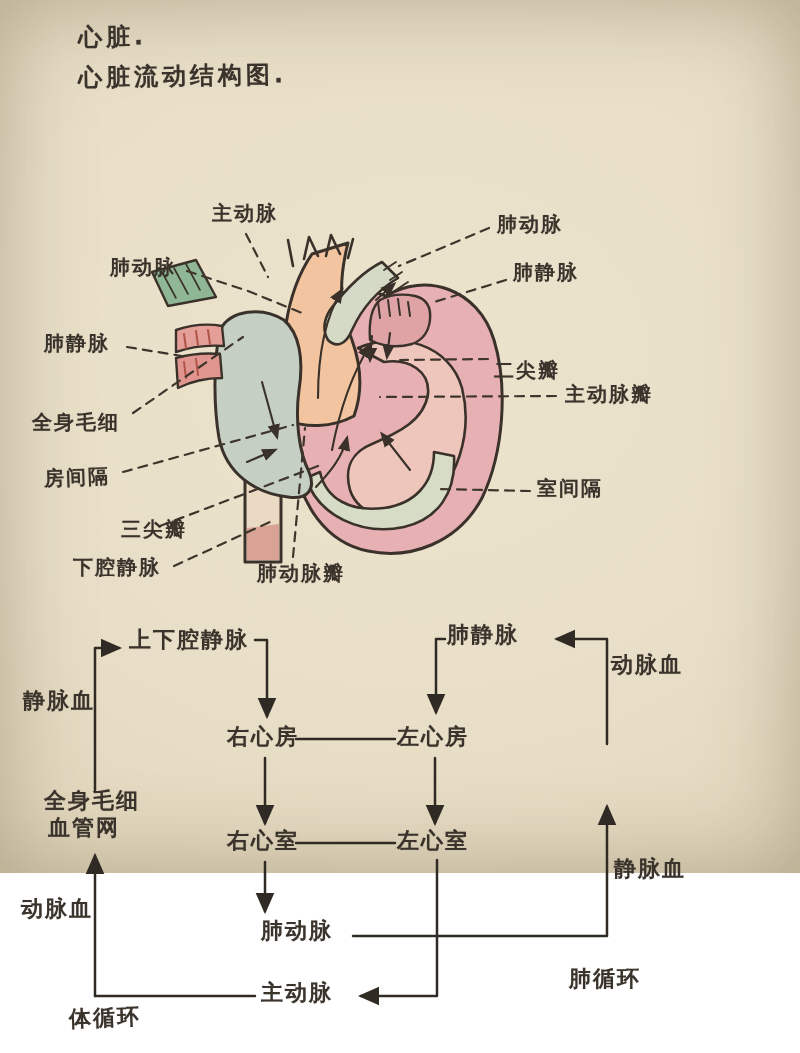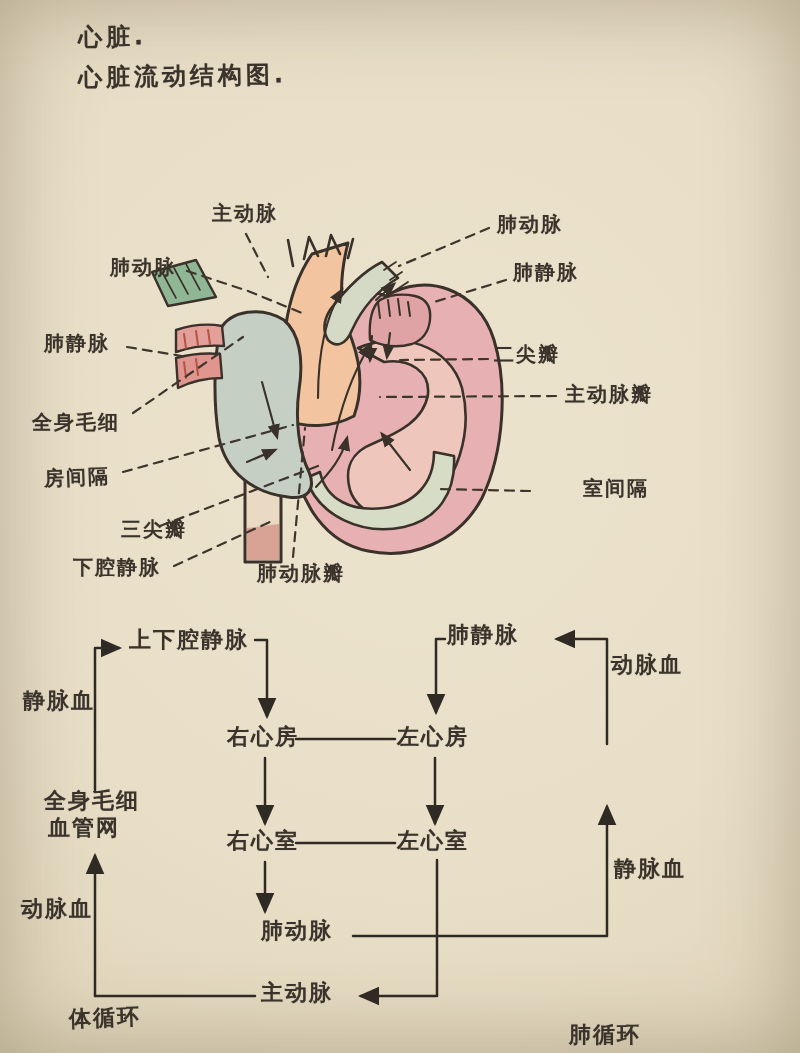--- a/index.html
+++ b/index.html
@@ -1,21 +1,21 @@
 <!DOCTYPE html>
 <html><head>
 <meta charset="utf-8">
 <style>
   html,body{margin:0;padding:0;}
   body{
     width:800px;height:1053px;overflow:hidden;
     font-family:"DejaVu Sans",sans-serif;
   }
   #page{
-    position:relative;width:800px;height:1053px;
+    position:relative;width:800px;height:873px;
     background:
       radial-gradient(ellipse 120% 90% at 52% 42%, #ece3cd 0%, #e9dfc8 45%, #e0d5ba 78%, #d2c5a6 100%);
     box-shadow:inset 0 0 90px rgba(90,75,45,.35);
   }
   #art{position:absolute;left:0;top:0;z-index:1;}
   .lbl{
     position:absolute;z-index:2;white-space:nowrap;
     color:#3a332b;letter-spacing:2px;line-height:1.15;
     text-shadow:0 0 1px rgba(58,51,43,.25);
   }
@@ -153,35 +153,35 @@
   <div class="lbl t20" style="left:110px;top:256px;">肺动脉</div>
   <div class="lbl t20" style="left:44px;top:332px;">肺静脉</div>
   <div class="lbl t20" style="left:32px;top:411px;">全身毛细</div>
   <div class="lbl t20" style="left:44px;top:466px;transform:rotate(-2deg);">房间隔</div>
   <div class="lbl t20" style="left:80px;top:518px;margin-left:41px;">三尖瓣</div>
   <div class="lbl t20" style="left:73px;top:556px;">下腔静脉</div>
   <div class="lbl t20" style="left:257px;top:562px;">肺动脉瓣</div>
 
   <div class="lbl t20" style="left:497px;top:213px;">肺动脉</div>
   <div class="lbl t20" style="left:513px;top:261px;">肺静脉</div>
-  <div class="lbl t20" style="left:494px;top:343px;">二尖瓣</div>
+  <div class="lbl t20" style="left:494px;top:359px;">二尖瓣</div>
   <div class="lbl t20" style="left:565px;top:383px;text-align:center;">主动脉瓣</div>
-  <div class="lbl t20" style="left:537px;top:477px;margin-left:46px;">室间隔</div>
+  <div class="lbl t20" style="left:537px;top:477px;">室间隔</div>
 
   <div class="lbl t22" style="left:129px;top:627px;">上下腔静脉</div>
   <div class="lbl t22" style="left:227px;top:724px;">右心房</div>
   <div class="lbl t22" style="left:397px;top:724px;">左心房</div>
   <div class="lbl t22" style="left:227px;top:828px;">右心室</div>
   <div class="lbl t22" style="left:397px;top:828px;text-align:right;">左心室</div>
   <div class="lbl t22" style="left:261px;top:918px;">肺动脉</div>
   <div class="lbl t22" style="left:261px;top:980px;">主动脉</div>
   <div class="lbl t22" style="left:447px;top:622px;">肺静脉</div>
   <div class="lbl t22" style="left:44px;top:788px;">全身毛细</div>
   <div class="lbl t22" style="left:48px;top:815px;">血管网</div>
 
   <div class="lbl t22" style="left:23px;top:688px;">静脉血</div>
   <div class="lbl t22" style="left:21px;top:896px;">动脉血</div>
   <div class="lbl t22" style="left:611px;top:652px;">动脉血</div>
   <div class="lbl t22" style="left:614px;top:856px;">静脉血</div>
   <div class="lbl t22" style="left:69px;top:1005px;transform:rotate(-2deg);">体循环</div>
-  <div class="lbl t22" style="left:569px;top:1022px;">肺循环</div>
+  <div class="lbl t22" style="left:569px;top:966px;">肺循环</div>
 
 </div>
 
 </body></html>

